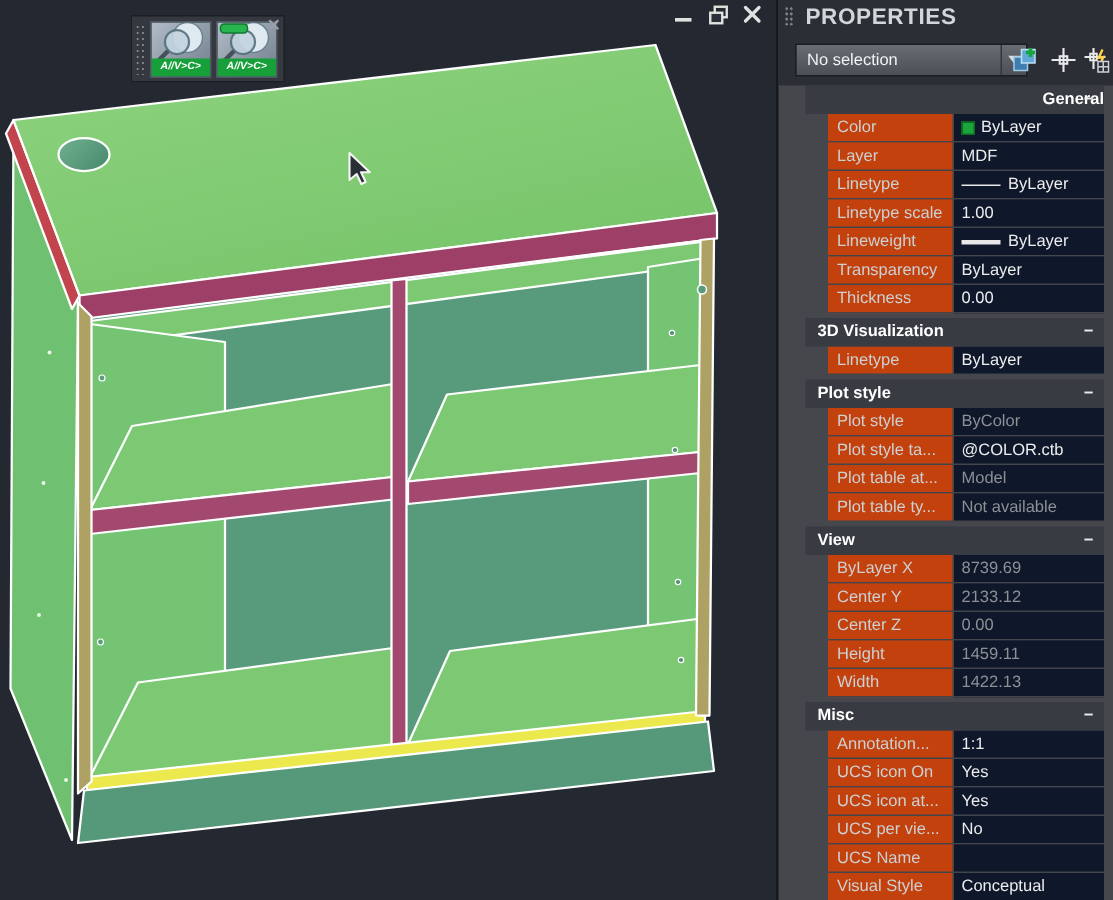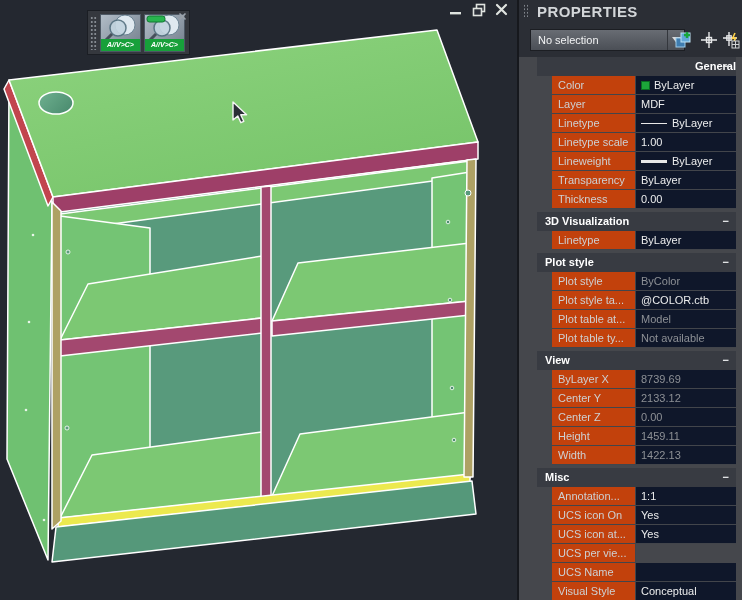--- a/index.html
+++ b/index.html
@@ -324,20 +324,23 @@
           </div>
         </div>
         <div class="prow">
           <div class="plabel">UCS icon at...</div>
           <div class="pvalue">
             <span>Yes</span>
           </div>
         </div>
         <div class="prow">
           <div class="plabel">UCS per vie...</div>
+          <div class="pvalue">
+            <span>No</span>
+          </div>
         </div>
         <div class="prow">
           <div class="plabel">UCS Name</div>
           <div class="pvalue">
             <span></span>
           </div>
         </div>
         <div class="prow">
           <div class="plabel">Visual Style</div>
           <div class="pvalue">

